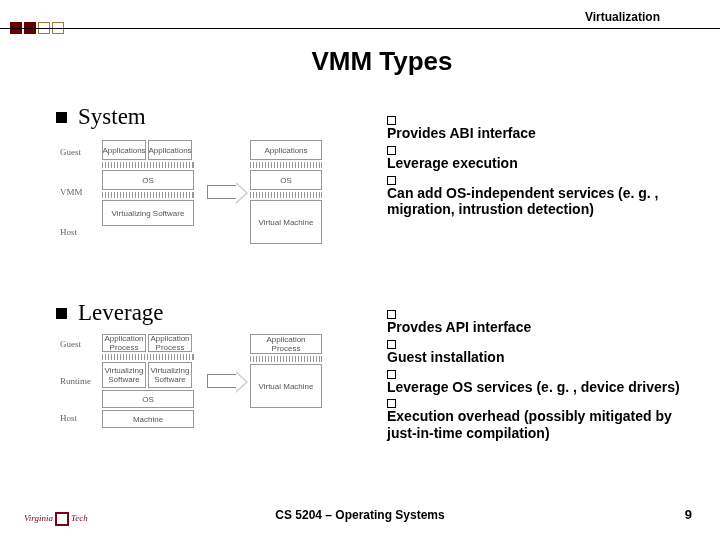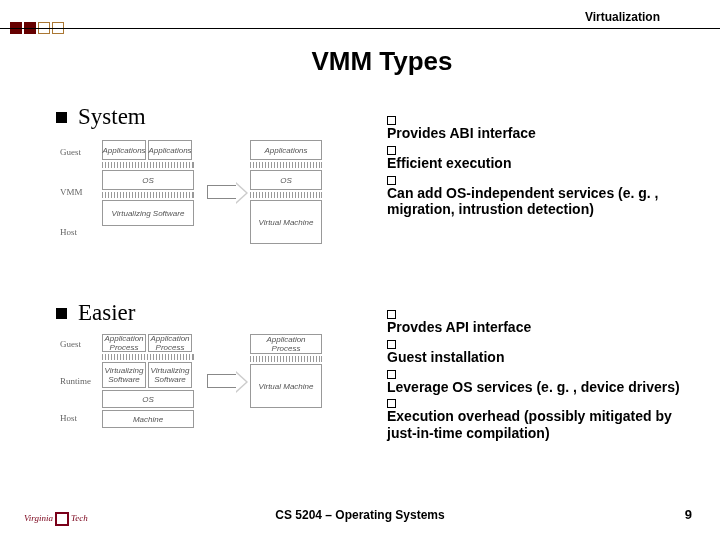--- a/index.html
+++ b/index.html
@@ -102,21 +102,20 @@
   .box {
     border: 1px solid #999;
     font-size: 8px;
     color: #555;
     text-align: center;
     background: #fff;
     display: flex;
     align-items: center;
     justify-content: center;
     font-family: Arial, sans-serif;
-    font-style: italic;
   }
   .stack { display: flex; flex-direction: column; gap: 2px; }
   .leftstack .box { width: 92px; }
   .rightstack .box { width: 72px; }
   .h20 { height: 20px; }
   .h26 { height: 26px; }
   .h30 { height: 44px; }
   .h18 { height: 18px; }
   .pair { display: flex; gap: 2px; }
   .pair .box { width: 44px; }
@@ -199,21 +198,21 @@
 <div class="filled-bullet fb-sys"></div>
 <div class="section-label sys">System</div>
 
 <div class="bullets sys">
   <div class="row">
       <span class="sq"></span>
       <span class="txt">Provides ABI interface</span>
     </div>
   <div class="row">
       <span class="sq"></span>
-      <span class="txt">Efficient execution</span>
+      <span class="txt">Leverage execution</span>
     </div>
   <div class="row">
       <span class="sq"></span>
       <span class="txt">Can add OS-independent services (e. g. , migration, intrustion detection)</span>
     </div>
 </div>
 
 <div class="diagram sys">
   <div class="row-labels">
     <span>Guest</span>
@@ -236,21 +235,21 @@
   <div class="stack rightstack">
     <div class="box h20">Applications</div>
     <div class="wavy"></div>
     <div class="box h20">OS</div>
     <div class="wavy"></div>
     <div class="box h30">Virtual Machine</div>
   </div>
 </div>
 
 <div class="filled-bullet fb-proc"></div>
-<div class="section-label proc">Easier</div>
+<div class="section-label proc">Leverage</div>
 
 <div class="bullets proc">
   <div class="row">
       <span class="sq"></span>
       <span class="txt">Provdes API interface</span>
     </div>
   <div class="row">
       <span class="sq"></span>
       <span class="txt">Guest installation</span>
     </div>

